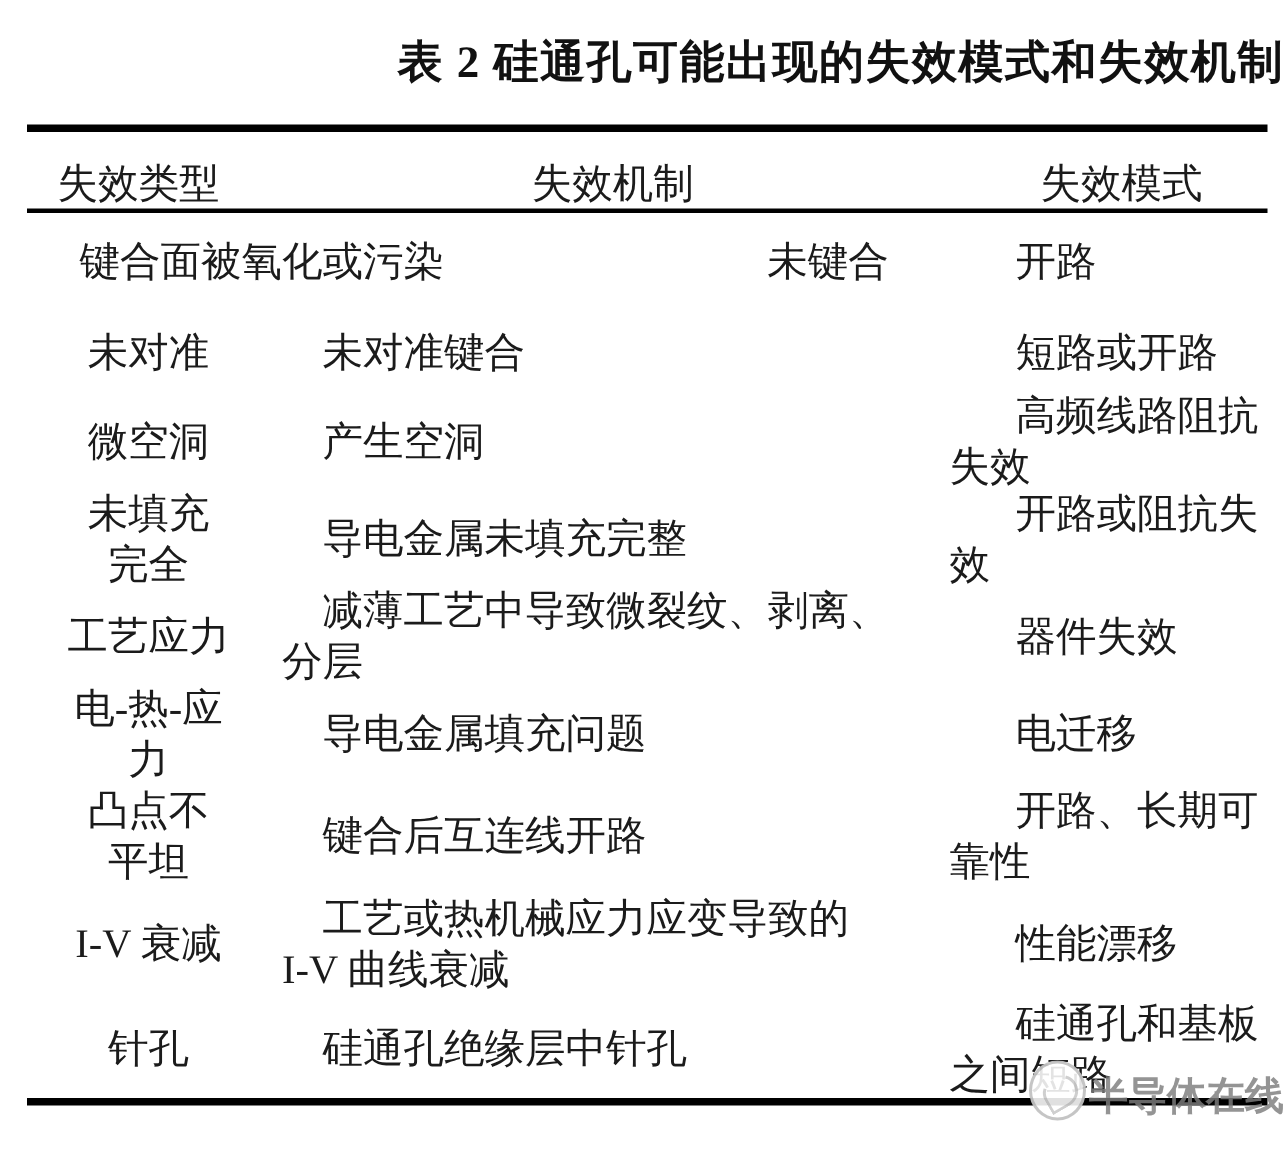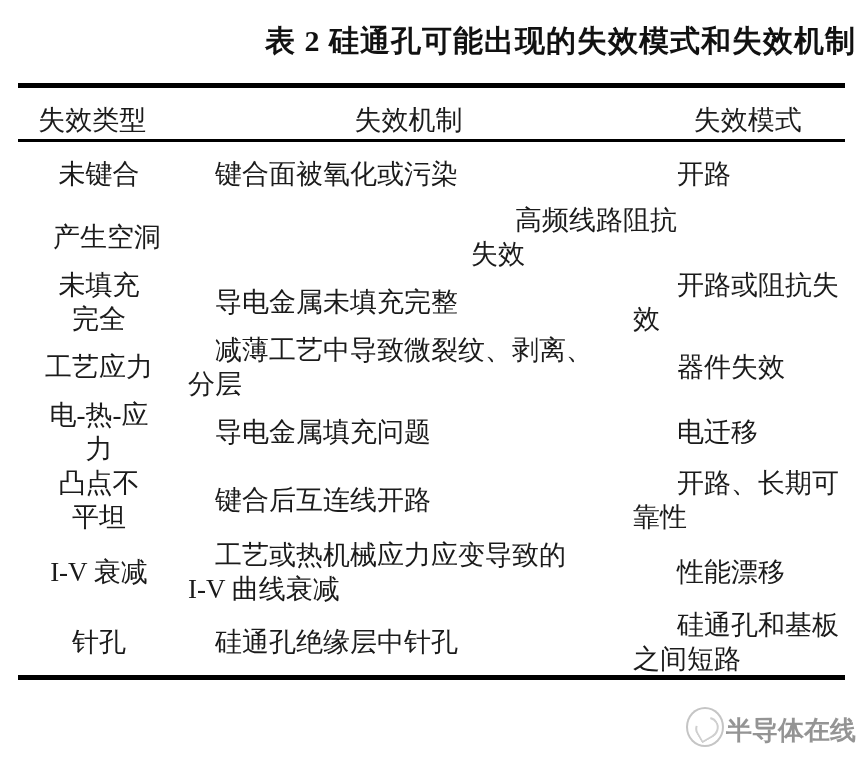--- a/index.html
+++ b/index.html
@@ -24,21 +24,21 @@
   .paper-table {
     position: absolute;
     left: 18px;
     top: 83px;
     width: 827px;
     font-size: 27px;
     line-height: 34px;
   }
   .rule-thick { height: 5px; background: #000000; }
   .rule-thin  { height: 3px; background: #000000; }
-  .thead-row { display: flex; align-items: flex-start; height: 51px; padding-top: 15px; gap: 34px; }
+  .thead-row { display: flex; align-items: flex-end; height: 51px; padding-top: 3px; gap: 34px; }
   .th { text-align: center; font-size: 27px; color: #1b1b1b; }
   .th-type { width: 162px; }
   .th-mech { width: 453px; }
   .th-mode { width: 212px; }
   .trow { display: flex; align-items: center; }
   .rh1 { height: 64px; } .rh2 { height: 57px; } .rh3 { height: 62px; }
   .rh4 { height: 67px; } .rh5 { height: 64px; } .rh6 { height: 65px; }
   .rh7 { height: 71px; } .rh8 { height: 73px; } .rh9 { height: 67px; }
   .cell { white-space: pre-line; }
   .c-type {
@@ -110,27 +110,33 @@
 
   <div class="thead-row">
     <div class="th th-type">失效类型</div>
     <div class="th th-mech">失效机制</div>
     <div class="th th-mode">失效模式</div>
   </div>
 
   <div class="rule-thin"></div>
 
   <div class="trow rh1">
+    <div class="cell c-mech">键合面被氧化或污染</div>
     <div class="cell c-type">未键合</div>
-    <div class="cell c-mech">键合面被氧化或污染</div>
     <div class="cell c-mode">开路</div>
   </div>
 
+  <div class="trow rh2">
+    <div class="cell c-type">未对准</div>
+    <div class="cell c-mech">未对准键合</div>
+    <div class="cell c-mode">短路或开路</div>
+  </div>
 
   <div class="trow rh3">
+    <div class="cell c-type">微空洞</div>
     <div class="cell c-mech">产生空洞</div>
     <div class="cell c-mode">高频线路阻抗
 失效</div>
   </div>
 
   <div class="trow rh4">
     <div class="cell c-type">未填充
 完全</div>
     <div class="cell c-mech">导电金属未填充完整</div>
     <div class="cell c-mode">开路或阻抗失

